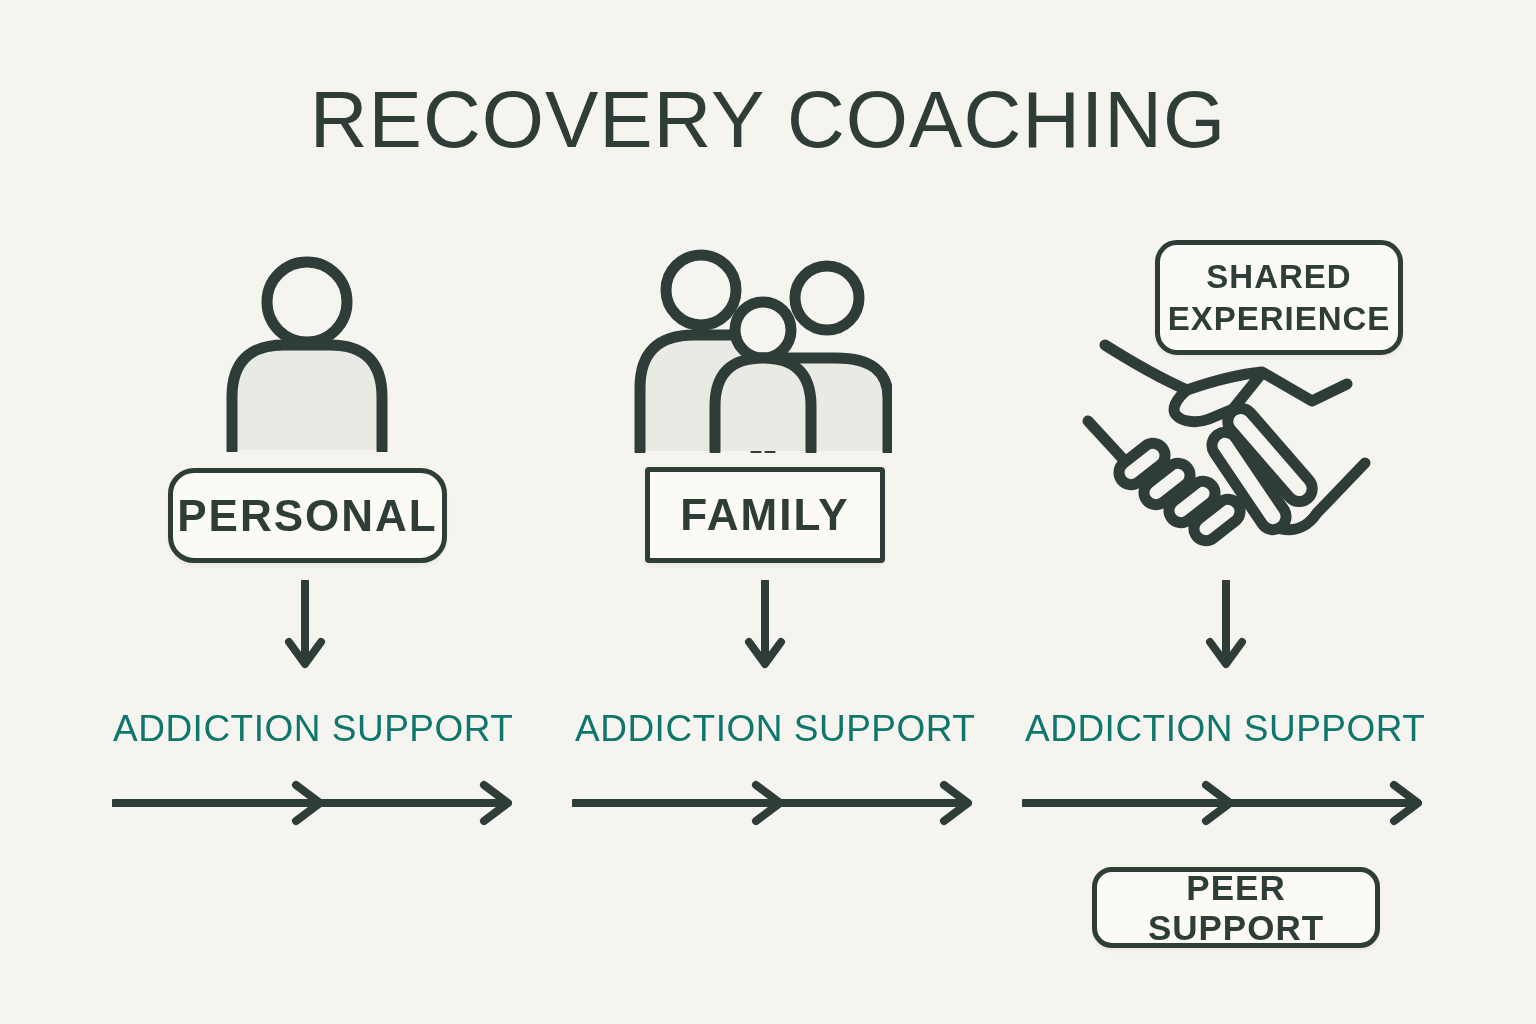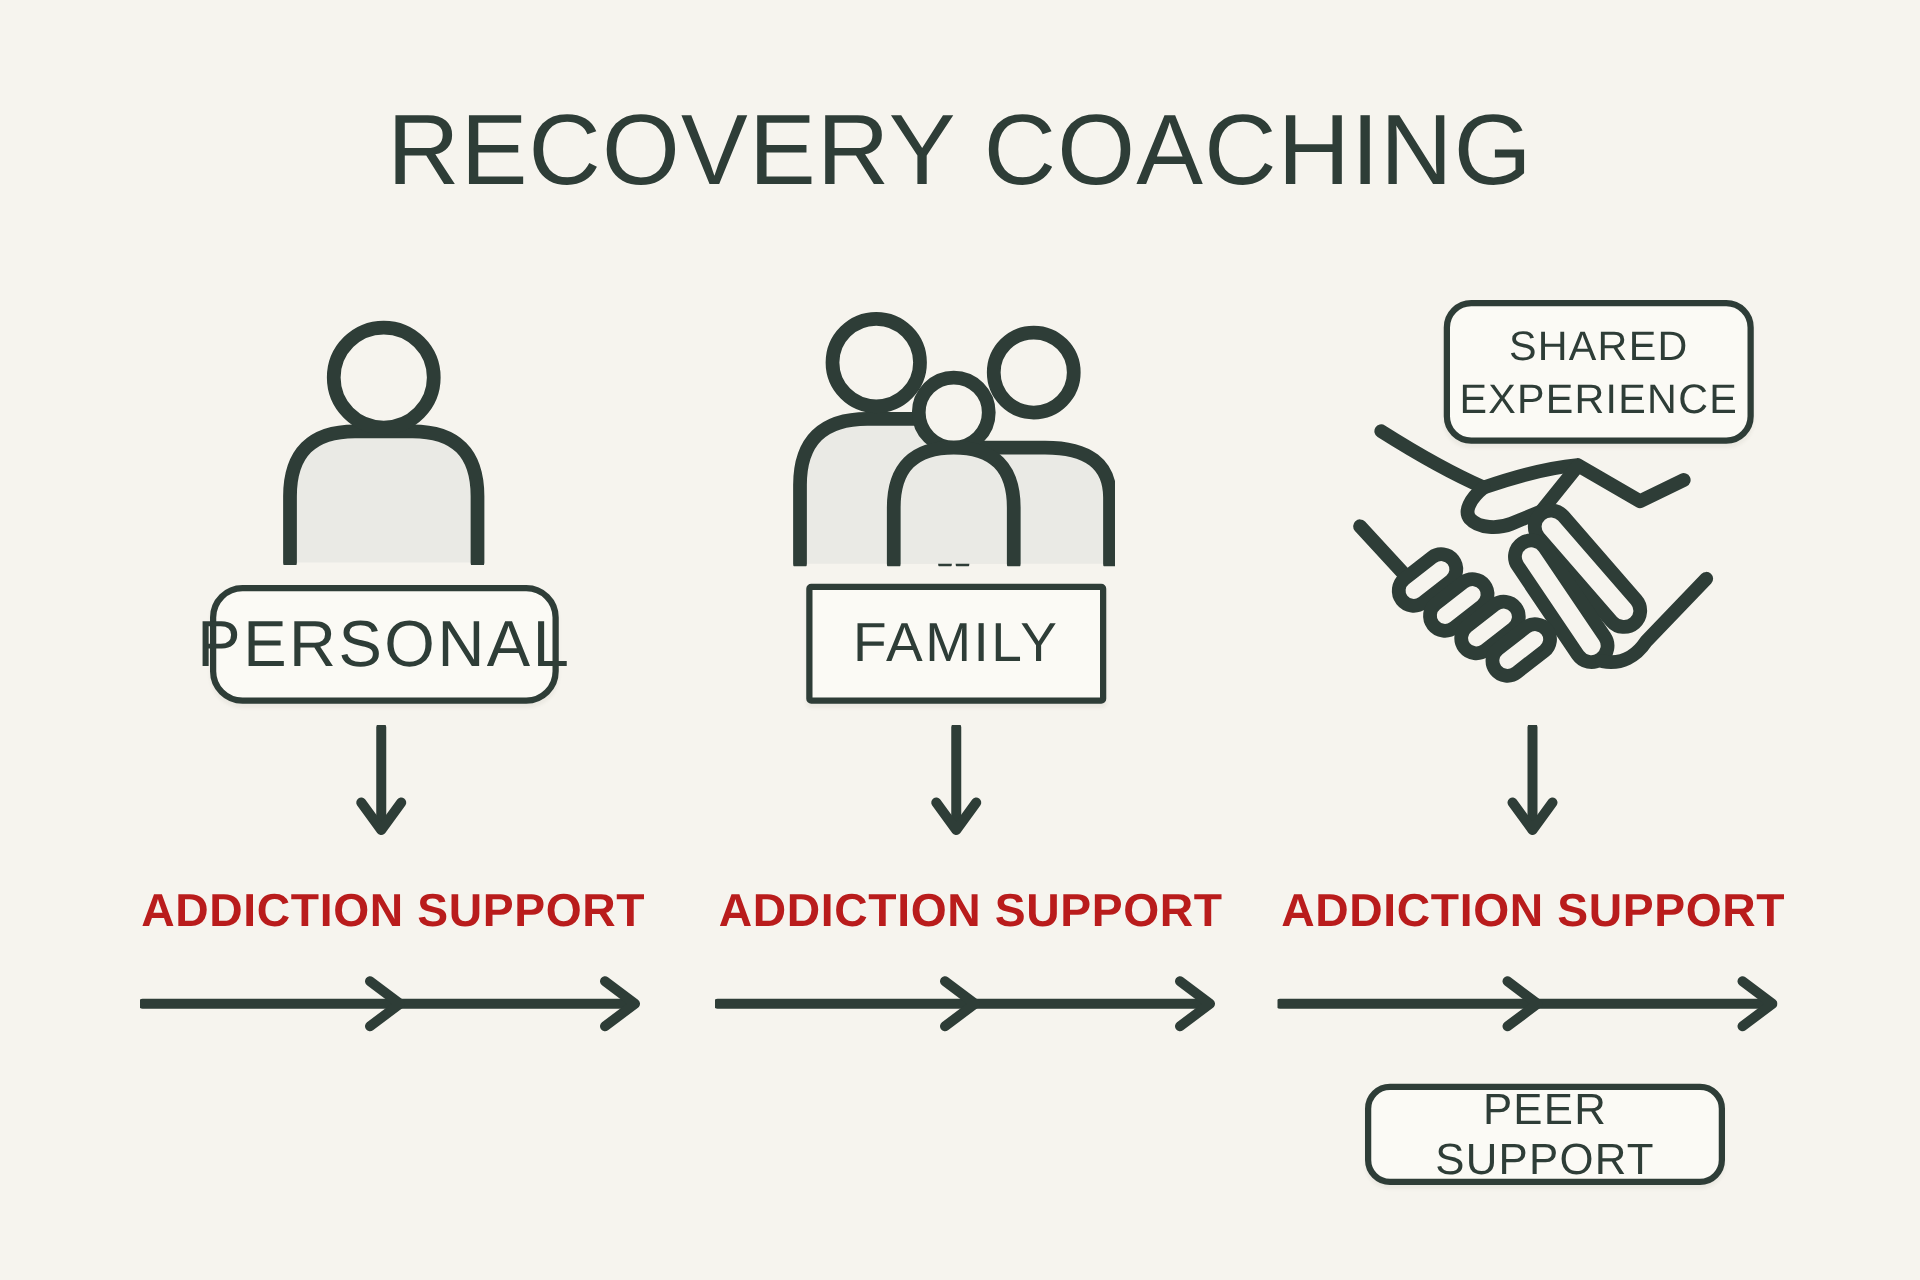--- a/index.html
+++ b/index.html
@@ -24,52 +24,52 @@
   }
   .label-box{
     position:absolute;
     box-sizing:border-box;
     background:#fbfaf5;
     border:5px solid #2e3d37;
     display:flex;
     align-items:center;
     justify-content:center;
     text-align:center;
-    font-weight:normal;
+    font-weight:bold;
     color:#2e3d37;
     box-shadow:0 3px 3px rgba(60,60,50,0.06);
   }
   .support-label{
     position:absolute;
     width:400px;
     text-align:center;
     font-size:37px;
-    font-weight:bold;
+    font-weight:normal;
     letter-spacing:0.5px;
-    color:#b91c1c;
+    color:#0f766e;
     white-space:nowrap;
   }
   .stroke{stroke:#2e3d37;stroke-width:11;fill:none;stroke-linecap:round;stroke-linejoin:round;}
   .arrowstroke{stroke:#2e3d37;stroke-width:8;fill:none;stroke-linecap:round;stroke-linejoin:round;}
   .fill-light{fill:#eaeae5;}
   .fill-bg{fill:#f6f4ee;}
 </style>
 </head>
 <body>
 
 <div class="canvas">
 
   <h1 class="title">RECOVERY COACHING</h1>
 
   <svg class="abs" style="left:222px;top:252px" width="170" height="200" viewBox="0 0 170 200">
     <path class="stroke fill-light" d="M10 198 L10 145 Q10 93 62 93 L108 93 Q160 93 160 145 L160 198"></path>
     <circle class="stroke fill-bg" cx="85" cy="50" r="40"></circle>
   </svg>
 
-  <div class="label-box" style="left:168px;top:468px;width:279px;height:95px;border-radius:26px;font-size:52px;letter-spacing:2px">
+  <div class="label-box" style="left:168px;top:468px;width:279px;height:95px;border-radius:26px;font-size:44px;letter-spacing:2px">
     <span>PERSONAL</span>
   </div>
 
   <svg class="abs" style="left:283px;top:580px" width="44" height="90" viewBox="0 0 44 90">
     <path class="arrowstroke" d="M22 2 L22 80"></path>
     <path class="arrowstroke" d="M6 62 L22 84 L38 62"></path>
   </svg>
 
   <div class="support-label" style="left:113px;top:708px">ADDICTION SUPPORT</div>
 

